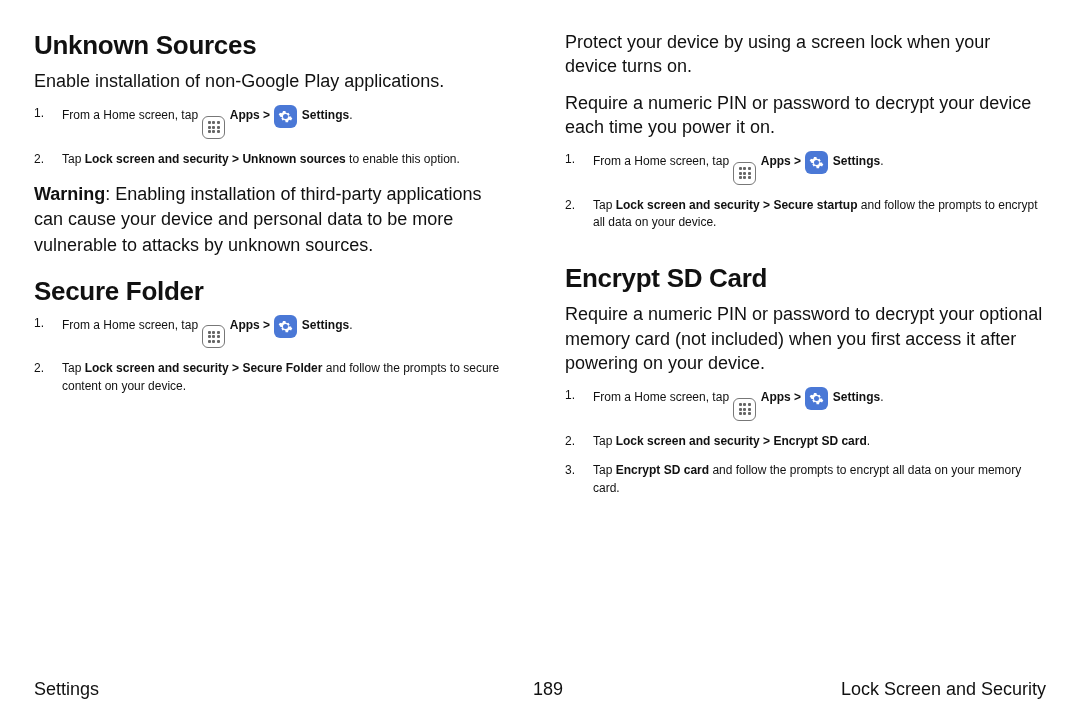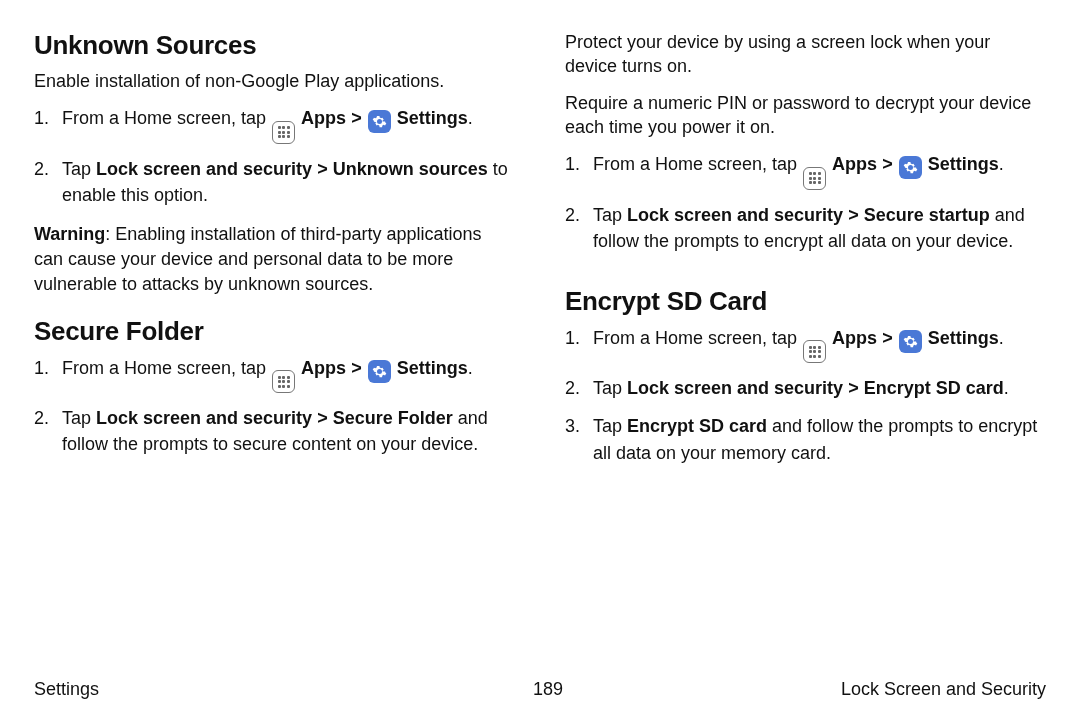--- a/index.html
+++ b/index.html
@@ -32,21 +32,21 @@
     line-height: 1.35;
     margin-bottom: 12px;
   }
   ol {
     list-style: none;
     counter-reset: step;
     margin-bottom: 14px;
   }
   ol li {
     counter-increment: step;
-    font-size: 18px;
+    font-size: 12px;
     line-height: 1.45;
     padding-left: 28px;
     position: relative;
     margin-bottom: 12px;
   }
   ol li::before {
     content: counter(step) ".";
     position: absolute;
     left: 0;
     top: 0;
@@ -213,20 +213,21 @@
           <span class="b">Settings</span>.
         </li>
         <li>
           <span>Tap </span><span class="b">Lock screen and security &gt; Secure startup</span><span> and follow the prompts to encrypt all data on your device.</span>
         </li>
       </ol>
     </div>
 
     <div class="section">
       <h2>Encrypt SD Card</h2>
+      <p class="desc">Require a numeric PIN or password to decrypt your optional memory card (not included) when you first access it after powering on your device.</p>
       <ol>
         <li>
           <span>From a Home screen, tap</span>
           <span class="icon icon-apps">
               <span class="grid">
                 <span></span>
                 <span></span>
                 <span></span>
                 <span></span>
                 <span></span>

